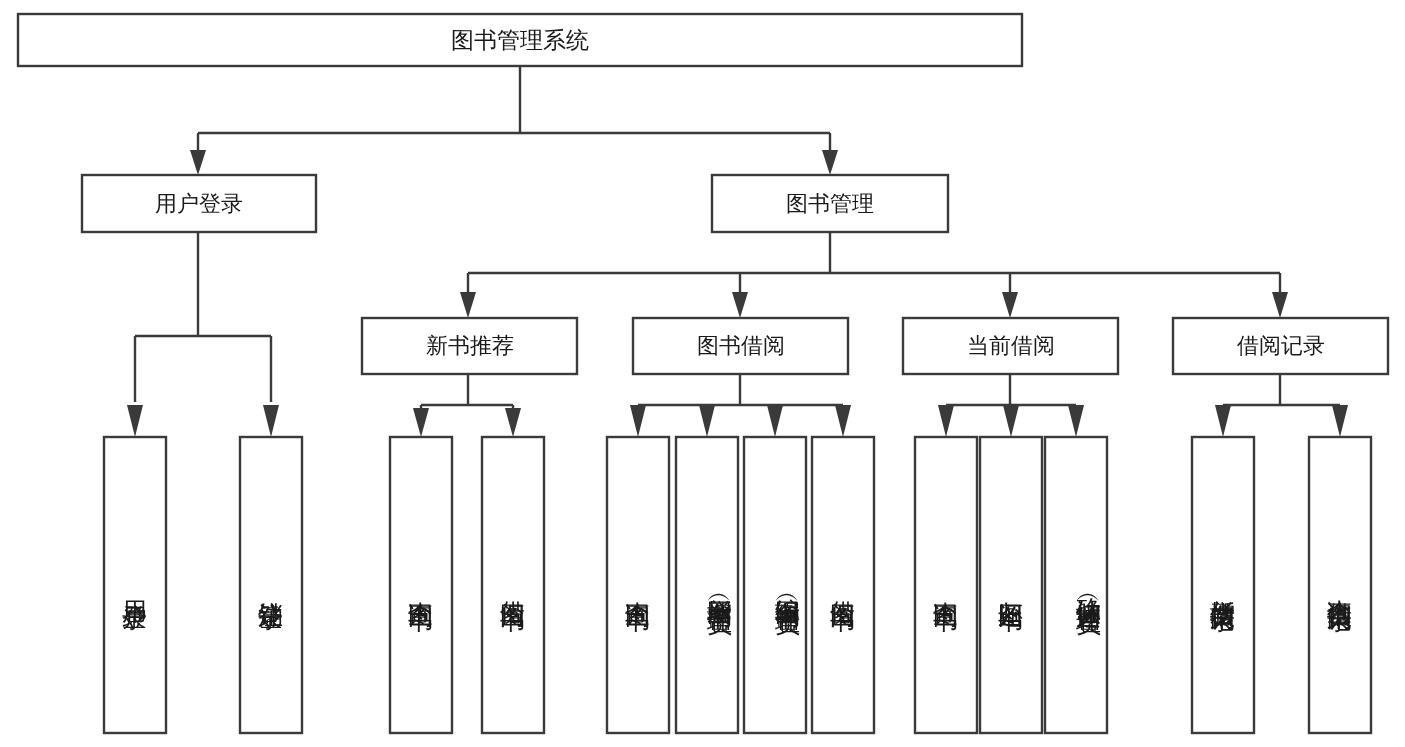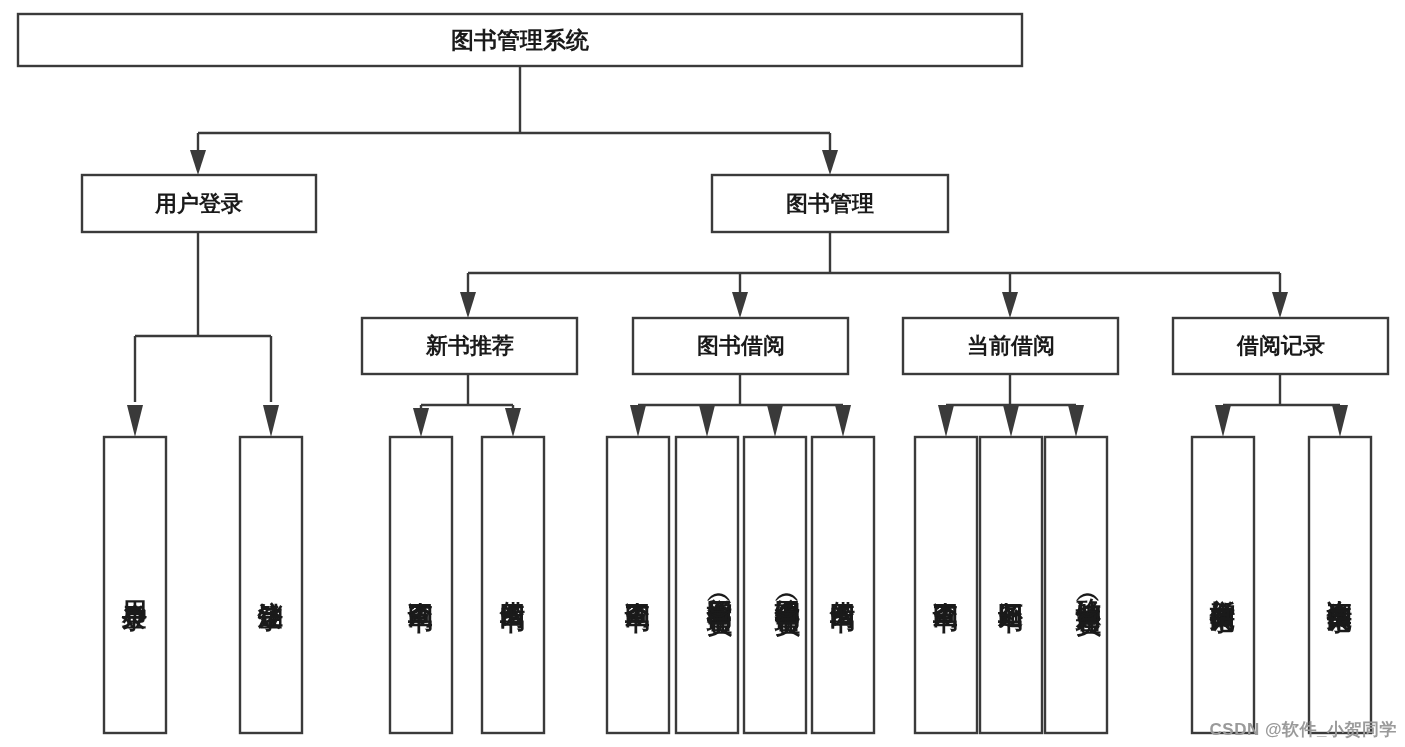--- a/index.html
+++ b/index.html
@@ -9,21 +9,20 @@
   }
   body {
     font-family: "Liberation Sans", "DejaVu Sans", sans-serif;
   }
   #diagram-root {
     position: relative;
     width: 1405px;
     height: 747px;
     background: #ffffff;
     overflow: hidden;
-    font-weight: bold;
   }
   svg#flowchart {
     display: block;
     width: 1405px;
     height: 747px;
   }
   .node-box {
     fill: #ffffff;
     stroke: #3a3a3a;
     stroke-width: 2.4;
@@ -191,14 +190,13 @@
   <div class="vlabel" style="left:748px; top:441px; width:54px; height:292px; display:flex; align-items:flex-start; justify-content:center;">编辑图书（管理员）</div>
   <div class="vlabel" style="left:816px; top:437px; width:54px; height:296px; display:flex; align-items:center; justify-content:center;">借阅图书</div>
 
   <div class="vlabel" style="left:919px; top:437px; width:54px; height:296px; display:flex; align-items:center; justify-content:center;">查询图书</div>
   <div class="vlabel" style="left:984px; top:437px; width:54px; height:296px; display:flex; align-items:center; justify-content:center;">归还图书</div>
   <div class="vlabel" style="left:1049px; top:441px; width:54px; height:292px; display:flex; align-items:flex-start; justify-content:center;">确认归还（管理员）</div>
 
   <div class="vlabel" style="left:1196px; top:437px; width:54px; height:296px; display:flex; align-items:center; justify-content:center;">新增借阅记录</div>
   <div class="vlabel" style="left:1313px; top:437px; width:54px; height:296px; display:flex; align-items:center; justify-content:center;">查询借阅记录</div>
 
-  <div class="watermark">CSDN @软件_小贺同学</div>
 </div>
 
 </body></html>

